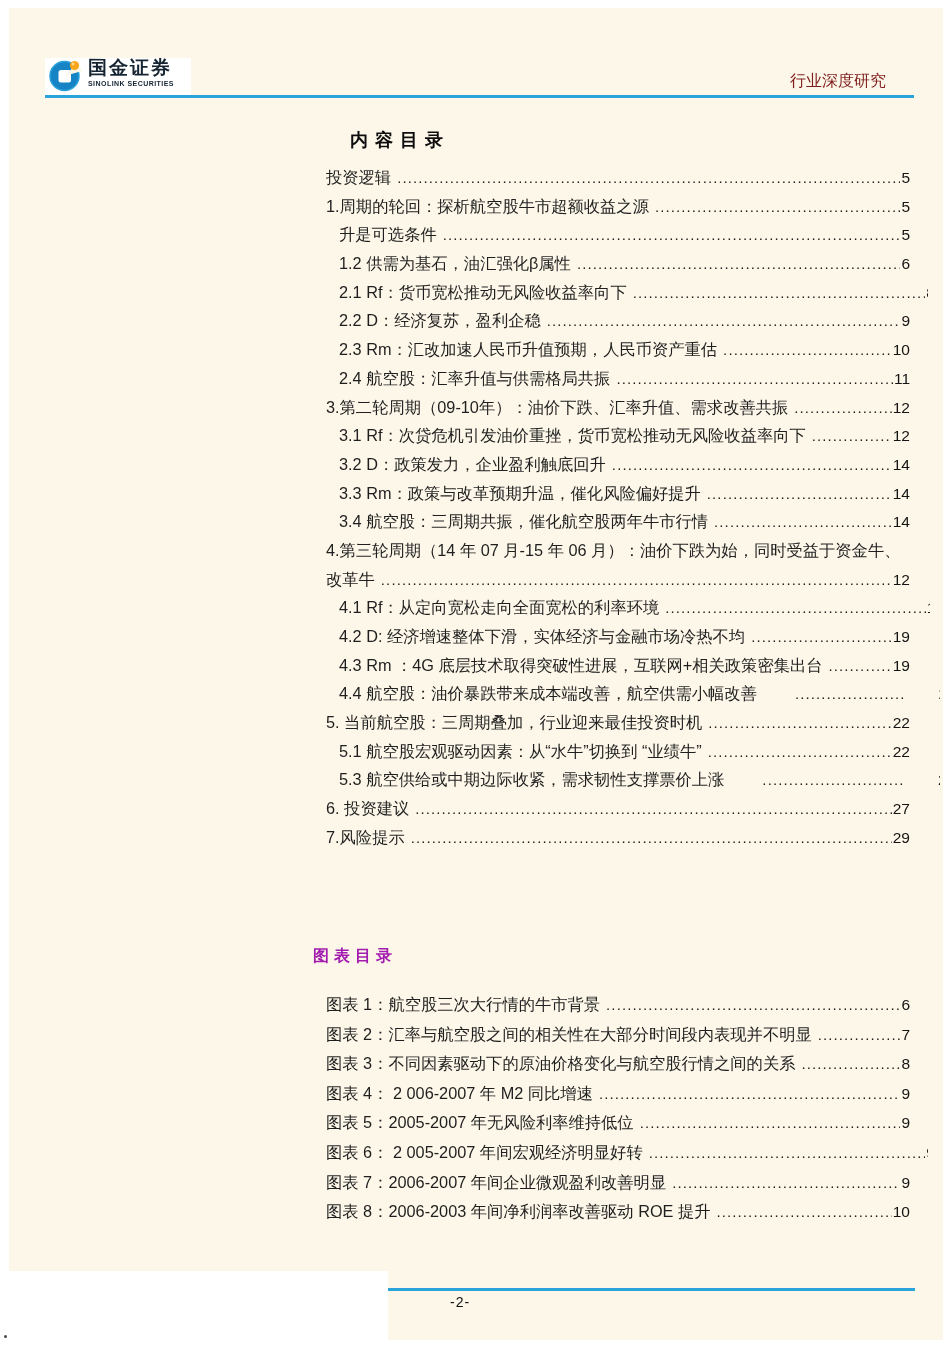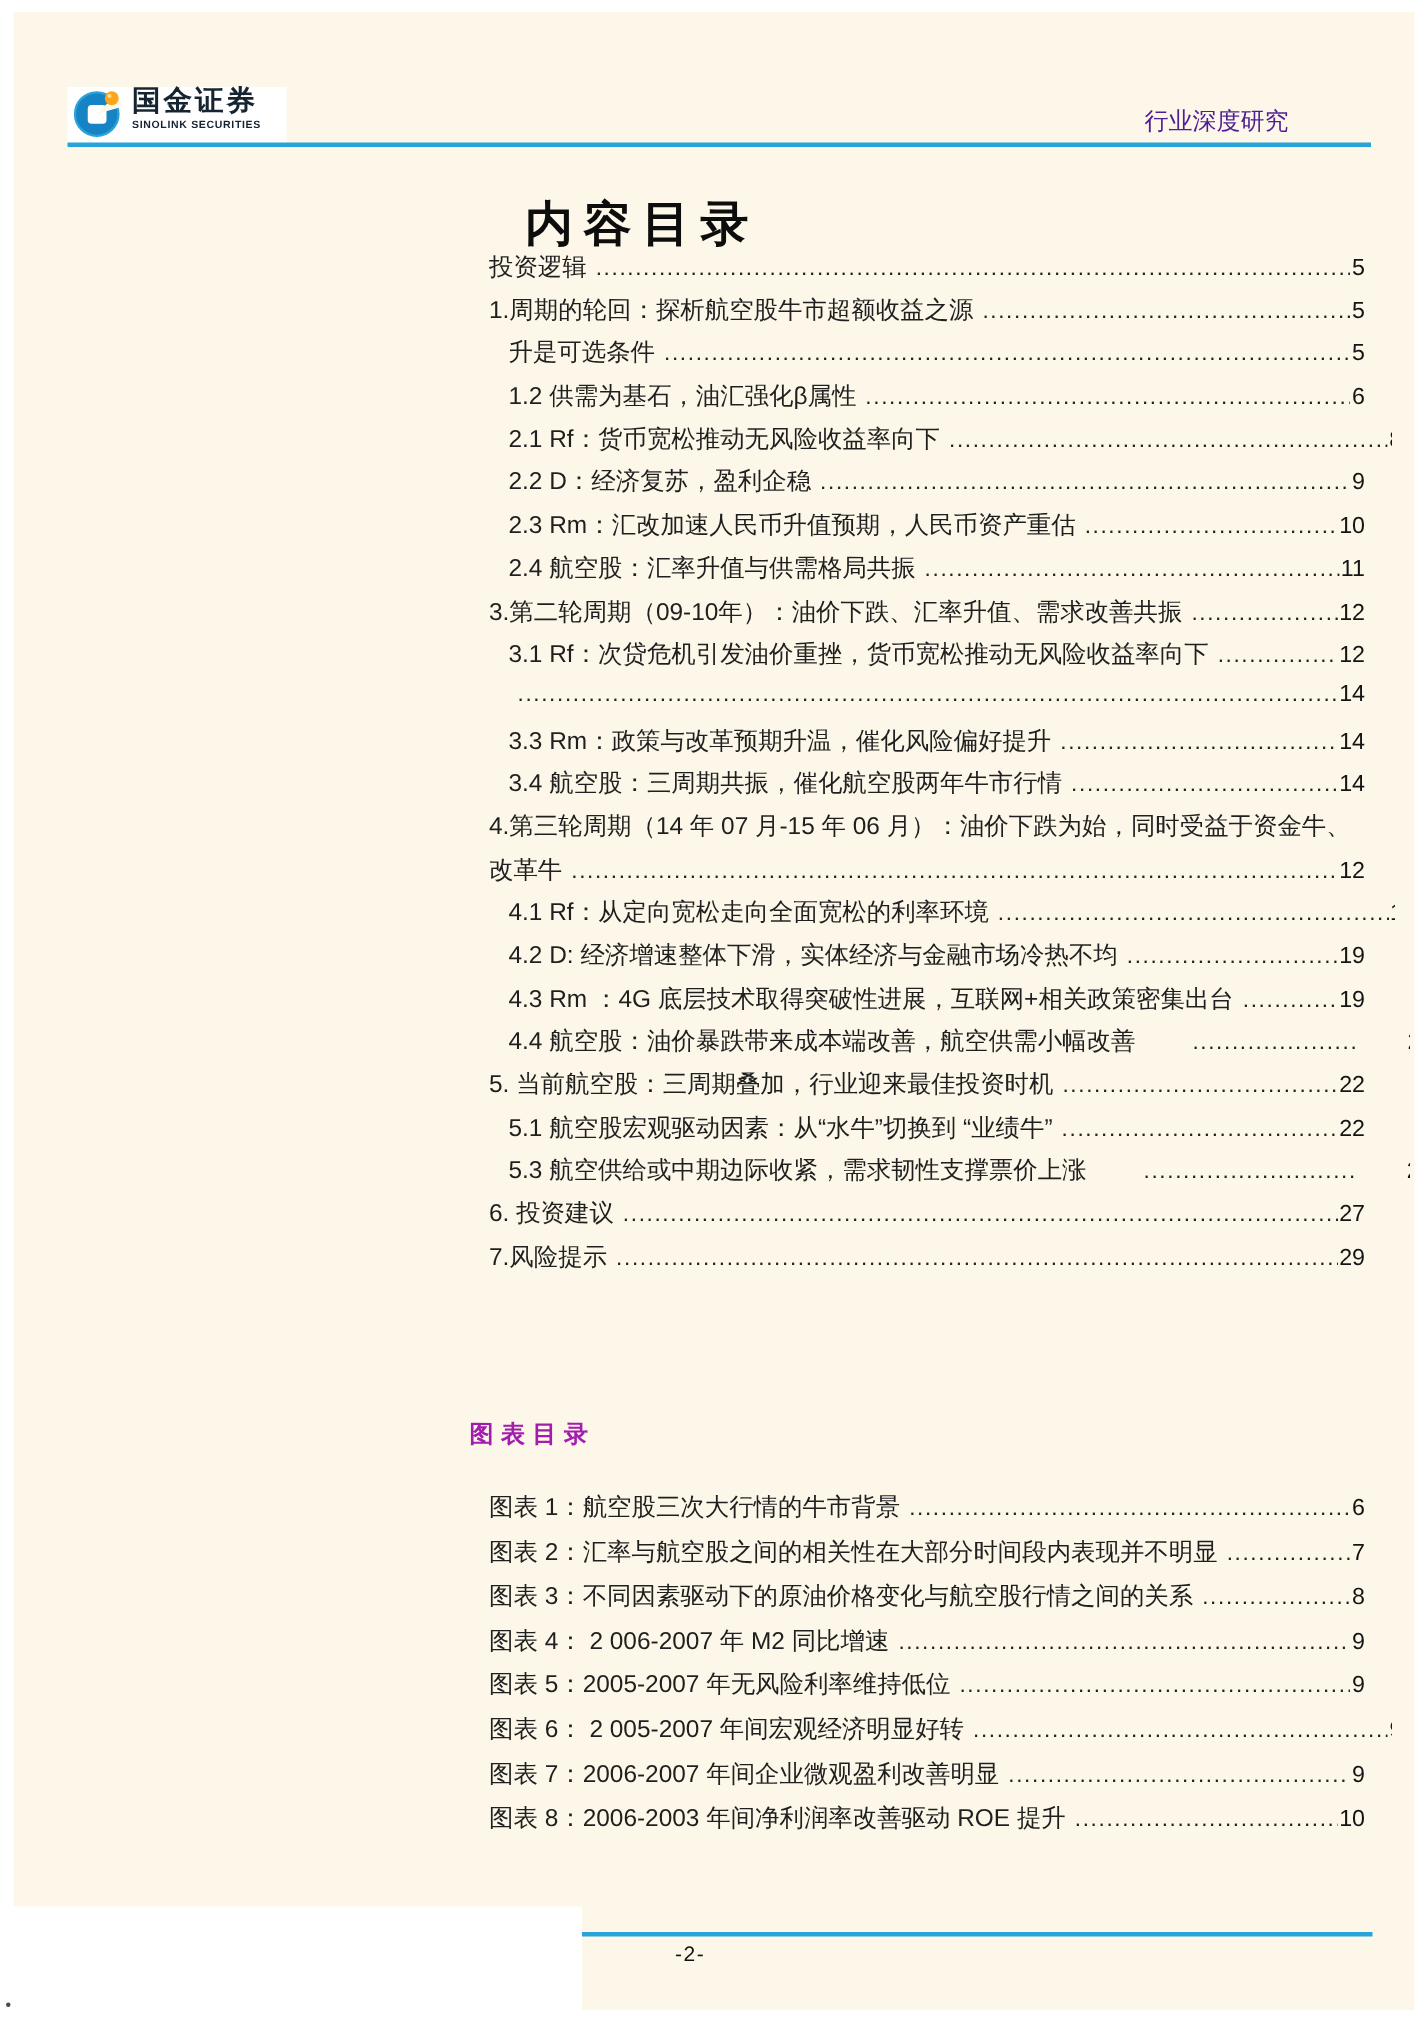--- a/index.html
+++ b/index.html
@@ -15,28 +15,28 @@
     position:absolute; left:45px; top:58px; width:146px; height:38px;
     background:#ffffff; display:flex; align-items:flex-start; gap:5px;
     padding:0 4px; box-sizing:border-box;
   }
   .logo-icon { flex:0 0 auto; }
   .brand-txt { display:flex; flex-direction:column; }
   .brand-cn { font-size:19px; font-weight:bold; color:#162432; letter-spacing:2px; line-height:1; }
   .brand-en { font-size:7px; font-weight:bold; color:#162432; letter-spacing:0.45px; line-height:1; margin-top:3px; }
   .header-rule { position:absolute; left:45px; top:95px; width:869px; height:3px; background:#2aa3db; }
   .doc-type {
-    position:absolute; top:71px; left:763px; width:150px; text-align:left;
-    font-size:16px; color:#4c1d95; font-family:"Liberation Serif","DejaVu Serif",serif;
+    position:absolute; top:71px; left:763px; width:150px; text-align:center;
+    font-size:16px; color:#7f1d1d; font-family:"Liberation Serif","DejaVu Serif",serif;
   }
 
   
   .toc-heading {
     position:absolute; left:350px; top:128px; margin:0;
-    font-size:32px; font-weight:bold; letter-spacing:7px; color:#0d0d0d;
+    font-size:18px; font-weight:bold; letter-spacing:7px; color:#0d0d0d;
     font-family:"Liberation Serif","DejaVu Serif",serif;
   }
   .fig-heading {
     position:absolute; left:313px; top:946px; margin:0;
     font-size:16px; font-weight:bold; letter-spacing:5px; color:#a21caf;
     font-family:"Liberation Serif","DejaVu Serif",serif;
   }
 
   
   .toc-list { position:absolute; left:326px; top:167px; width:584px; }
@@ -135,20 +135,21 @@
     <span class="lbl">3.第二轮周期（09-10年）：油价下跌、汇率升值、需求改善共振</span>
     <span class="leader"></span>
     <span class="num">12</span>
   </div>
     <div class="row lvl1">
     <span class="lbl">3.1 Rf：次贷危机引发油价重挫，货币宽松推动无风险收益率向下</span>
     <span class="leader"></span>
     <span class="num">12</span>
   </div>
     <div class="row lvl1">
+    <span class="lbl">3.2 D：政策发力，企业盈利触底回升</span>
     <span class="leader"></span>
     <span class="num">14</span>
   </div>
     <div class="row lvl1">
     <span class="lbl">3.3 Rm：政策与改革预期升温，催化风险偏好提升</span>
     <span class="leader"></span>
     <span class="num">14</span>
   </div>
     <div class="row lvl1">
     <span class="lbl">3.4 航空股：三周期共振，催化航空股两年牛市行情</span>

